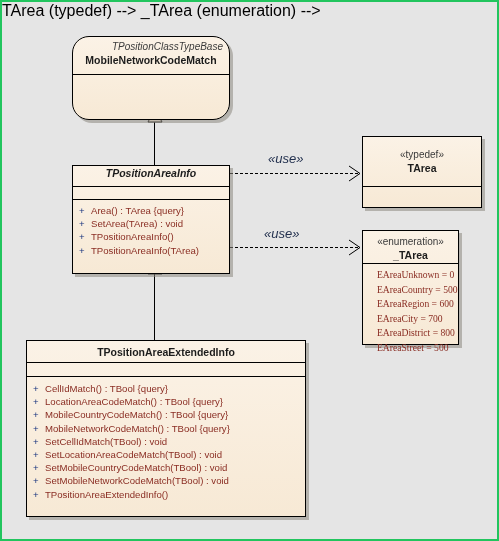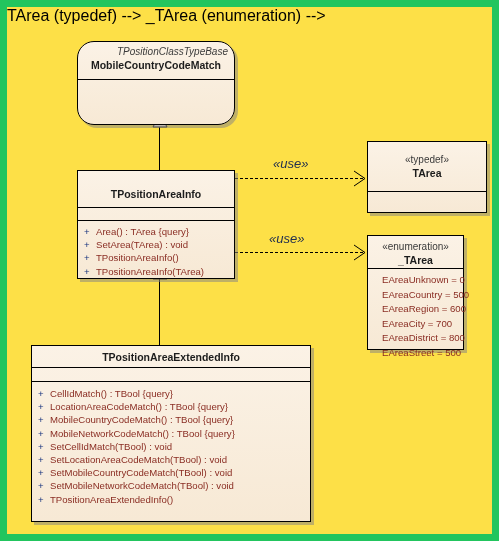--- a/index.html
+++ b/index.html
@@ -8,23 +8,23 @@
     padding: 0;
     background: #ffffff;
   }
   body {
     font-family: "Liberation Sans", sans-serif;
   }
   #canvas {
     position: relative;
     width: 499px;
     height: 541px;
-    background: #fde047;
-    box-sizing: border-box;
-    border: 7px solid #22c55e;
+    background: #e5e5e5;
+    box-sizing: border-box;
+    border: 2px solid #22c55e;
     overflow: hidden;
   }
 
   
   .umlbox {
     position: absolute;
     box-sizing: border-box;
     background: #faeedd;
     border: 1px solid #000000;
     box-shadow: 3px 3px 0 0 rgba(140,136,128,0.55);
@@ -149,28 +149,28 @@
   <div class="dashline" style="left:228px; top:245px; width:128px;"></div>
   <svg class="arrowopen" style="left:346px; top:237px; width:14px; height:17px;" viewBox="0 0 14 17">
     <polyline points="1,1 12,8.5 1,16" fill="none" stroke="#000000" stroke-width="1"></polyline>
   </svg>
   <div class="uselabel" style="left:262px; top:224px;">«use»</div>
 
   
   <div class="umlbox" style="left:70px; top:34px; width:158px; height:84px;border-radius:17px;">
     <div class="hdr" style="height:38px;">
       <span class="stereo-right">TPositionClassTypeBase</span>
-      <span class="cname">MobileCountryCodeMatch</span>
+      <span class="cname">MobileNetworkCodeMatch</span>
     </div>
     <div class="compartment last empty" style="height:44px;"></div>
   </div>
 
   
   <div class="umlbox" style="left:70px; top:163px; width:158px; height:109px;">
-    <div class="hdr" style="height:37px; padding-top:16px;">
+    <div class="hdr" style="height:21px; padding-top:0;font-style:italic;">
       <span class="cname">TPositionAreaInfo</span>
     </div>
     <div class="compartment" style="height:13px;"></div>
     <div class="compartment last" style="padding:4px 0 4px 0;">
       <div class="member">
         <span class="vis">+</span>
         <span class="sig">Area() : TArea {query}</span>
       </div>
       <div class="member">
         <span class="vis">+</span>
@@ -241,21 +241,21 @@
     </div>
     <div class="compartment last empty" style="height:21px;"></div>
   </div>
 
   
   <div class="umlbox" style="left:360px; top:228px; width:97px; height:115px;">
     <div class="hdr" style="height:33px; padding-top:4px;">
       <span class="stereo-center">«enumeration»</span>
       <span class="cname">_TArea</span>
     </div>
-    <div class="compartment last" style="padding:4px 16px 4px 0;">
+    <div class="compartment last" style="padding:4px 16px 4px 0;font-family:Liberation Serif, serif;">
       <div class="enumrow">EAreaUnknown = 0</div>
       <div class="enumrow">EAreaCountry = 500</div>
       <div class="enumrow">EAreaRegion = 600</div>
       <div class="enumrow">EAreaCity = 700</div>
       <div class="enumrow">EAreaDistrict = 800</div>
       <div class="enumrow">EAreaStreet = 500</div>
     </div>
   </div>
 
 </div>

